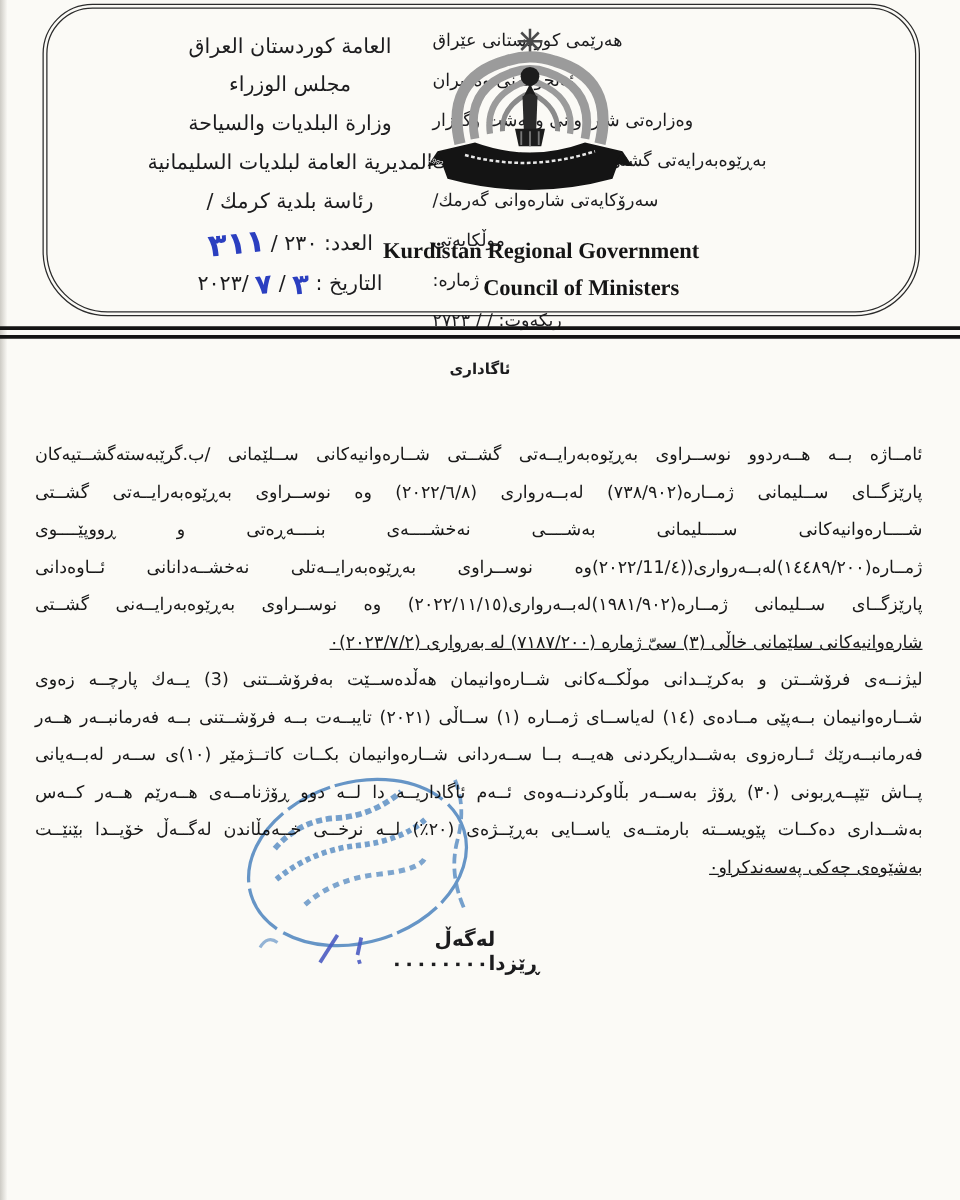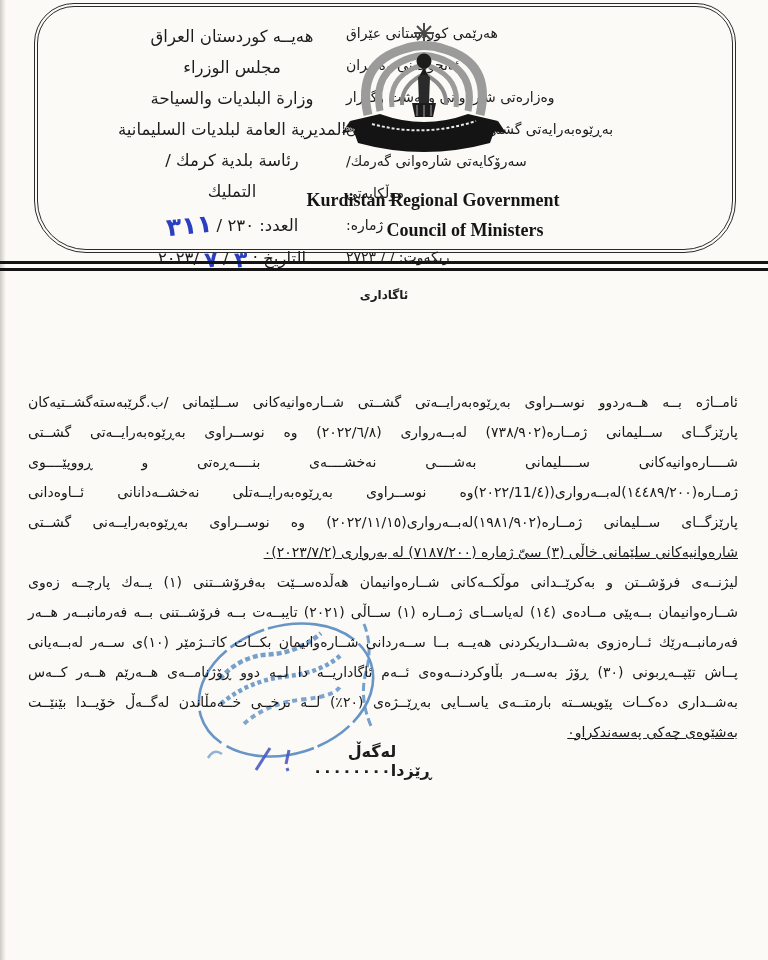--- a/index.html
+++ b/index.html
@@ -49,21 +49,21 @@
   .rule.r1{top:261px;height:3px;}
   .rule.r2{top:268px;height:3px;}
 
   
   .doc-title{
     position:absolute;top:288px;left:0;width:768px;text-align:center;
     font-size:12px;font-weight:bold;
   }
   .body-text{
     position:absolute;top:349px;right:30px;left:28px;
-    direction:rtl;font-size:14px;color:#181818;margin-top:38px;
+    direction:rtl;font-size:14px;color:#181818;
   }
   .body-line{
     height:30px;line-height:30px;white-space:nowrap;
     text-align:justify;text-align-last:justify;
   }
   .body-line.plain{text-align:center;text-align-last:right;text-decoration:underline;}
   .closing{
     position:absolute;top:742px;left:292px;width:160px;text-align:center;
     direction:rtl;font-size:16px;font-weight:bold;
   }
@@ -83,26 +83,25 @@
     <div class="hline">ئەنجومەنی وەزیران</div>
     <div class="hline">وەزارەتی شارەوانی وگەشت وگوزار</div>
     <div class="hline">بەڕێوەبەرایەتی گشتی شارەوانیەکانی سلێمانی</div>
     <div class="hline">سەرۆکایەتی شارەوانی گەرمك/</div>
     <div class="hline indent1">موڵکایەتی</div>
     <div class="hline">ژماره:</div>
     <div class="hline">ریکەوت: / / ٢٧٢٣</div>
   </div>
 
   <div class="arabic-col">
-    <div class="hline">هەیــە كوردستان العراق</div>
+    <div class="hline">العامة كوردستان العراق</div>
     <div class="hline">مجلس الوزراء</div>
     <div class="hline">وزارة البلديات والسياحة</div>
     <div class="hline">المديرية العامة لبلديات السليمانية</div>
     <div class="hline">رئاسة بلدية كرمك /</div>
-    <div class="hline">التمليك</div>
     <div class="hline">
       <span>العدد: ٢٣٠ /</span>
       <span class="handwritten">٣١١</span>
     </div>
     <div class="hline">
       <span>التاريخ :</span>
       <span class="handwritten small">٣</span>
       <span>/</span>
       <span class="handwritten small">٧</span>
       <span>/٢٠٢٣</span>
@@ -161,21 +160,21 @@
 
 <div class="doc-title">ئاگاداری</div>
 
 <div class="body-text">
   <div class="body-line">ئامــاژه بــە هــەردوو نوســراوی بەڕێوەبەرایــەتی گشــتی شــارەوانیەکانی ســلێمانی /ب.گرێبەستەگشــتیەکان</div>
   <div class="body-line">پارێزگــای ســلیمانی ژمــاره(٧٣٨/٩٠٢) لەبــەرواری (٢٠٢٢/٦/٨) وه نوســراوی بەڕێوەبەرایــەتی گشــتی</div>
   <div class="body-line">شــــارەوانیەکانی ســــلیمانی بەشــــی نەخشــــەی بنــــەڕەتی و ڕووپێــــوی</div>
   <div class="body-line">ژمــاره(١٤٤٨٩/٢٠٠)لەبــەرواری((٢٠٢٢/11/٤)وه نوســراوی بەڕێوەبەرایــەتلی نەخشــەدانانی ئــاوەدانی</div>
   <div class="body-line">پارێزگــای ســلیمانی ژمــاره(١٩٨١/٩٠٢)لەبــەرواری(٢٠٢٢/١١/١٥) وه نوســراوی بەڕێوەبەرایــەنی گشــتی</div>
   <div class="body-line plain">شارەوانیەکانی سلێمانی خاڵی (٣) سیّ ژماره (٧١٨٧/٢٠٠) له بەرواری (٢٠٢٣/٧/٢)٠</div>
-  <div class="body-line">لیژنــەی فرۆشــتن و بەکرێــدانی موڵکــەکانی شــارەوانیمان هەڵدەســێت بەفرۆشــتنی (١) یــەك پارچــە زەوی</div>
+  <div class="body-line">لیژنــەی فرۆشــتن و بەکرێــدانی موڵکــەکانی شــارەوانیمان هەڵدەســێت بەفرۆشــتنی (3) یــەك پارچــە زەوی</div>
   <div class="body-line">شــارەوانیمان بــەپێی مــادەی (١٤) لەیاســای ژمــاره (١) ســاڵی (٢٠٢١) تایبــەت بــە فرۆشــتنی بــە فەرمانبــەر هــەر</div>
   <div class="body-line">فەرمانبــەرێك ئــارەزوی بەشــداریکردنی هەیــە بــا ســەردانی شــارەوانیمان بکــات کاتــژمێر (١٠)ی ســەر لەبــەیانی</div>
   <div class="body-line">پــاش تێپــەڕبونی (٣٠) ڕۆژ بەســەر بڵاوکردنــەوەی ئــەم ئاگاداریــە دا لــە دوو ڕۆژنامــەی هــەرێم هــەر کــەس</div>
   <div class="body-line">بەشــداری دەکــات پێویســتە بارمتــەی یاســایی بەڕێــژەی (٢٠٪) لــە نرخــی خــەمڵاندن لەگــەڵ خۆیــدا بێنێــت</div>
   <div class="body-line plain">بەشێوەی چەکی پەسەندکراو٠</div>
 </div>
 
 <div class="closing">لەگەڵ ڕێزدا٠٠٠٠٠٠٠٠</div>
 
 <svg class="stamp" width="256" height="212" viewBox="0 0 256 212">

